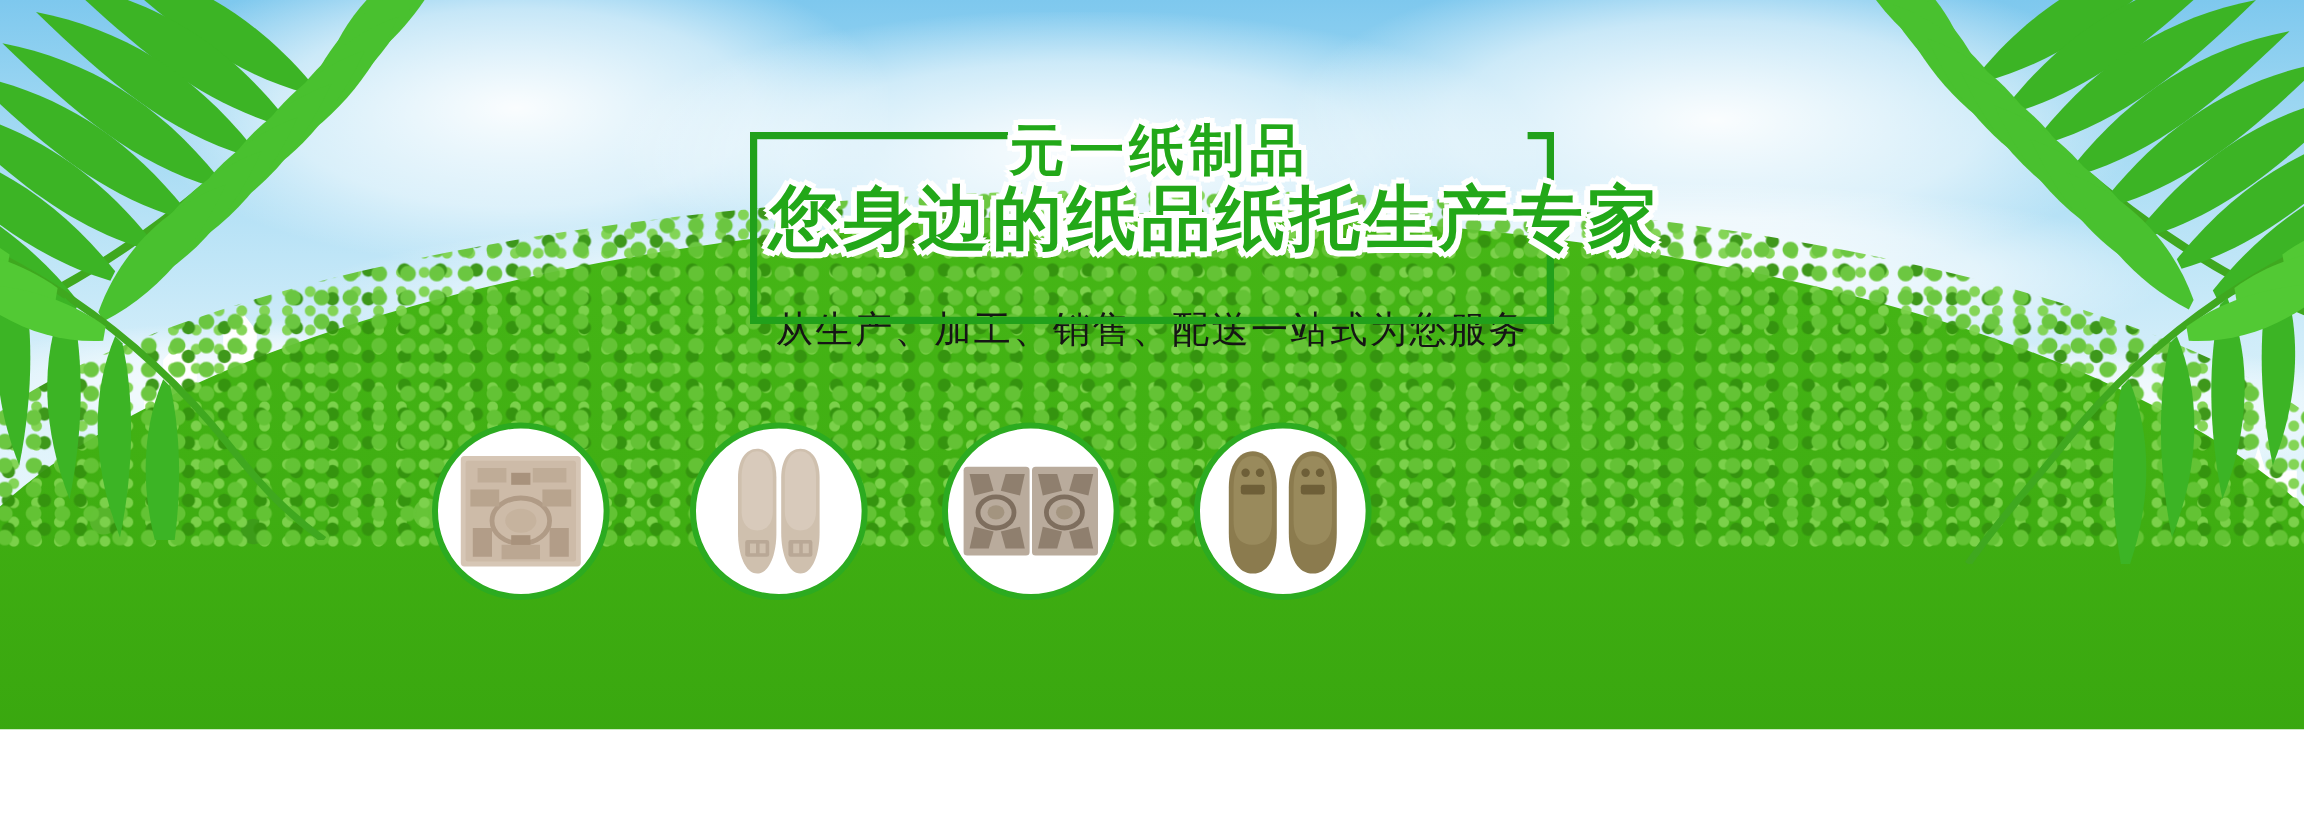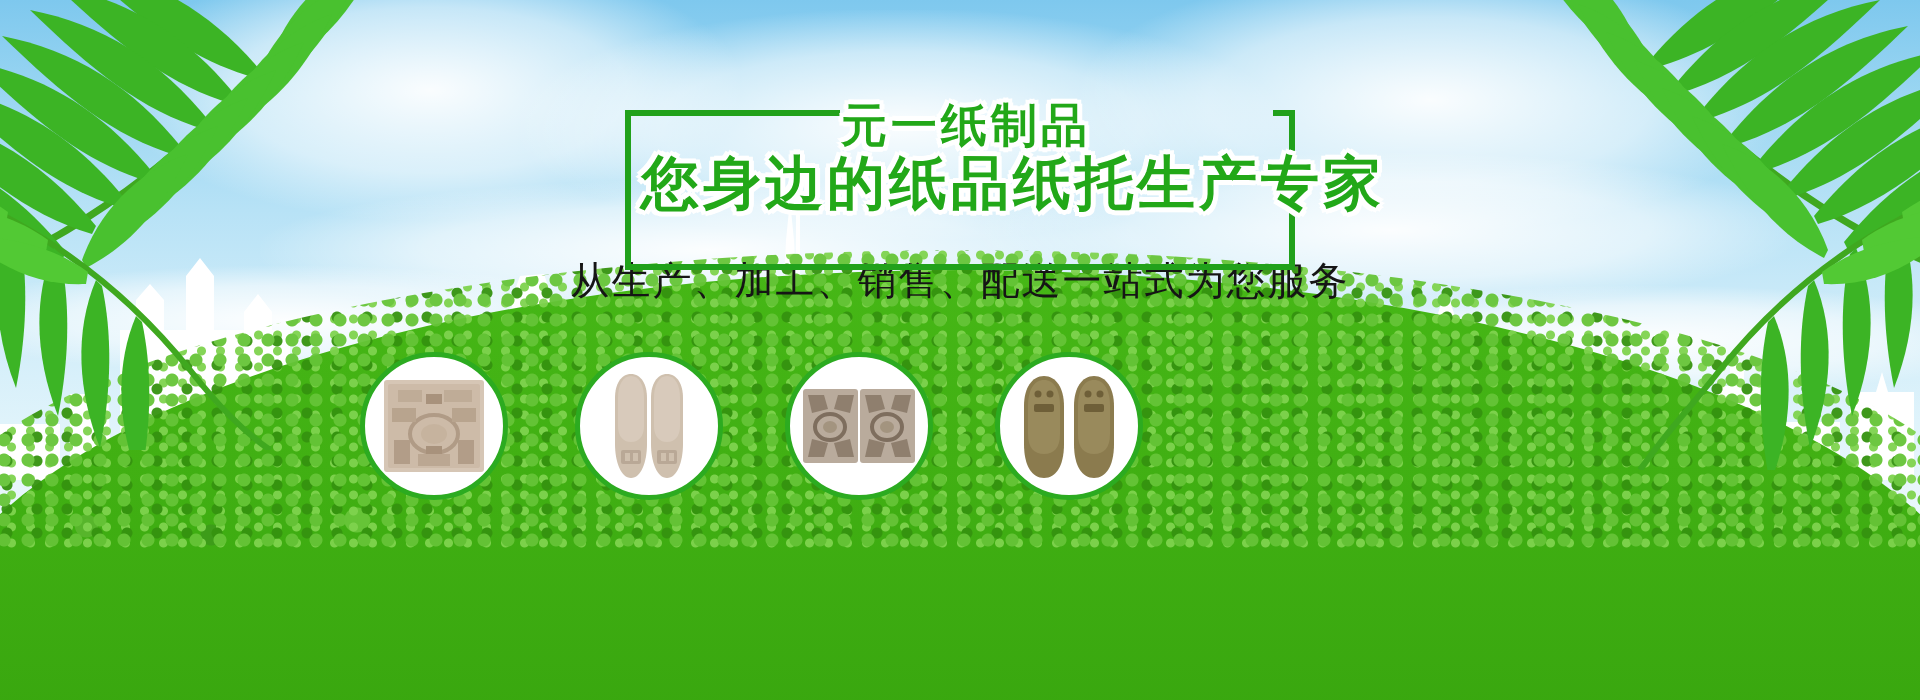--- a/index.html
+++ b/index.html
@@ -7,21 +7,21 @@
     padding: 0;
     background: #ffffff;
   }
   body {
     font-family: "Liberation Sans", "DejaVu Sans", sans-serif;
   }
 
   .banner {
     position: relative;
     width: 1920px;
-    height: 700px;
+    height: 608px;
     overflow: hidden;
     background: linear-gradient(to bottom,
                 #7ec8ee 0%,
                 #9bd6f2 14%,
                 #b7e2f6 30%,
                 #cfecf9 46%,
                 #dff3fb 60%,
                 #e9f7fc 72%,
                 #f2fbfe 82%,
                 #ffffff 92%);
@@ -178,21 +178,21 @@
   }
   .line2 {
     font-size: 58px;
     margin: 0;
     text-align: left;
   }
 
   .subline {
     margin-top: 26px;
     color: #151515;
-    font-size: 39px;
+    font-size: 31px;
     letter-spacing: 2px;
     white-space: nowrap;
     font-weight: 400;
   }
 
   
   .products {
     position: absolute;
     left: 0; right: 0;
     top: 352px;

